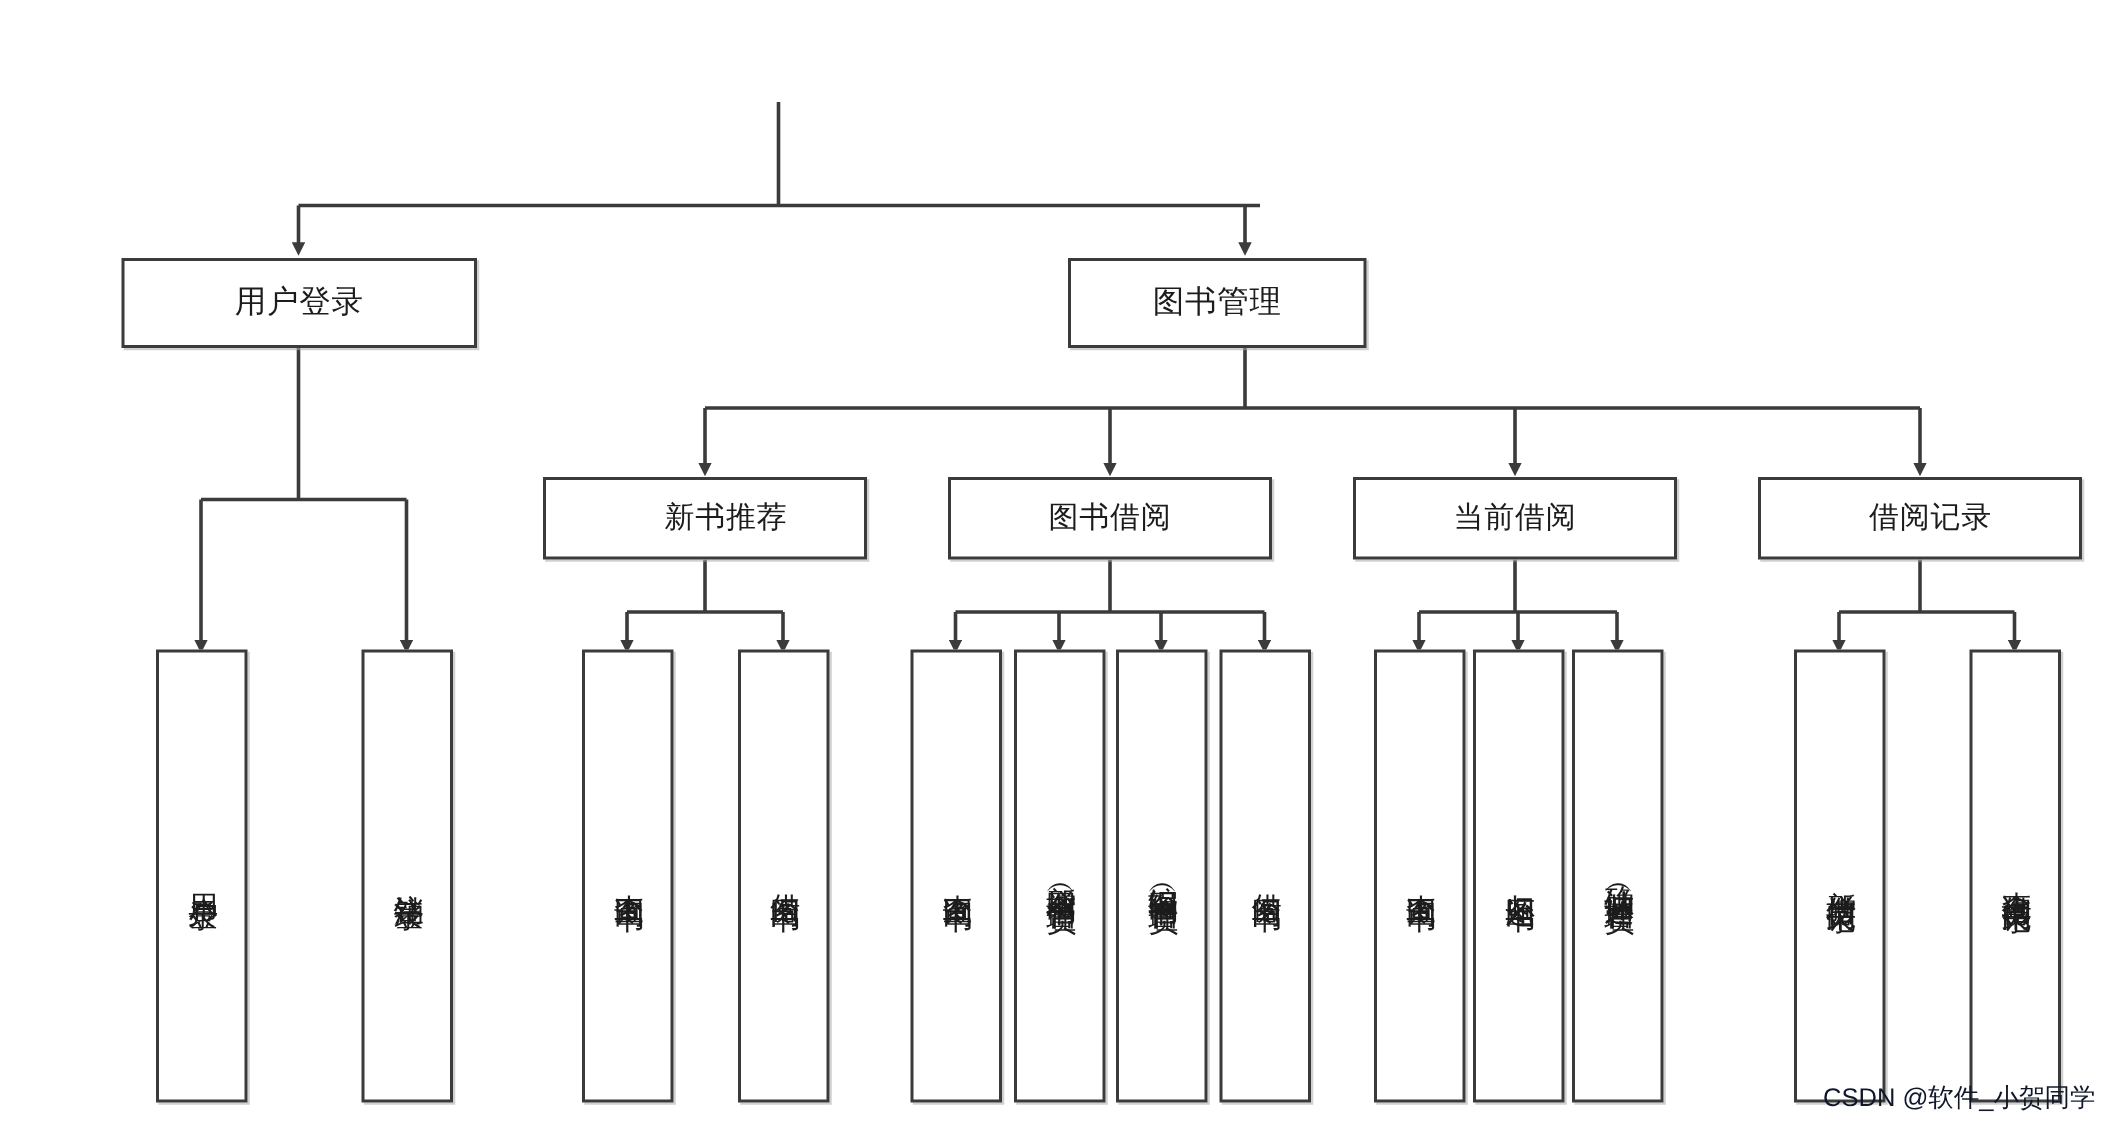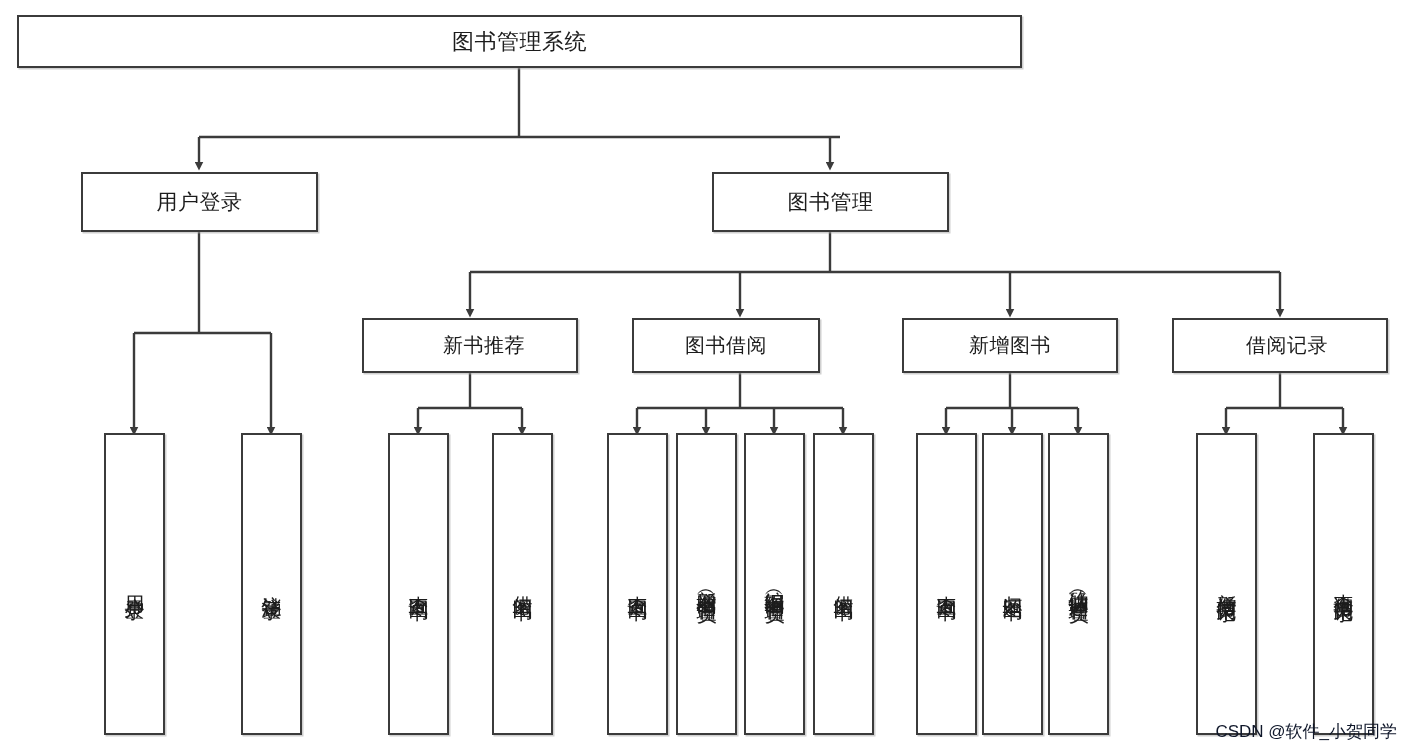--- a/index.html
+++ b/index.html
@@ -123,42 +123,39 @@
       <path d="M1012,408 L1012,428" marker-end="url(#arrow)"></path>
       <path d="M1078,408 L1078,428" marker-end="url(#arrow)"></path>
 
       <path d="M1280,373 L1280,408"></path>
       <path d="M1226,408 L1343,408"></path>
       <path d="M1226,408 L1226,428" marker-end="url(#arrow)"></path>
       <path d="M1343,408 L1343,428" marker-end="url(#arrow)"></path>
     </g>
   </svg>
 
-  <div class="node root" style="left:17px; top:15px; width:1005px; height:53px;">
-    <span class="node-label">图书管理系统</span>
-  </div>
 
   <div class="node level2" style="left:81px; top:172px; width:237px; height:60px;">
     <span class="node-label">用户登录</span>
   </div>
 
-  <div class="node level2" style="left:712px; top:172px; width:237px; height:60px;">
+  <div class="node level2" style="left:712px; top:172px; width:199px; height:60px;">
     <span class="node-label">图书管理</span>
   </div>
 
   <div class="node level3" style="left:362px; top:318px; width:216px; height:55px;padding-left:28px;">
     <span class="node-label">新书推荐</span>
   </div>
 
-  <div class="node level3" style="left:632px; top:318px; width:188px; height:55px;">
+  <div class="node level3" style="left:632px; top:318px; width:216px; height:55px;">
     <span class="node-label">图书借阅</span>
   </div>
 
   <div class="node level3" style="left:902px; top:318px; width:216px; height:55px;">
-    <span class="node-label">新增图书</span>
+    <span class="node-label">当前借阅</span>
   </div>
 
   <div class="node level3" style="left:1172px; top:318px; width:216px; height:55px;padding-left:14px;">
     <span class="node-label">借阅记录</span>
   </div>
 
   <div class="node leaf" style="left:104px; top:433px; width:61px; height:302px;">
     <span class="node-label">用户登录</span>
   </div>
 

